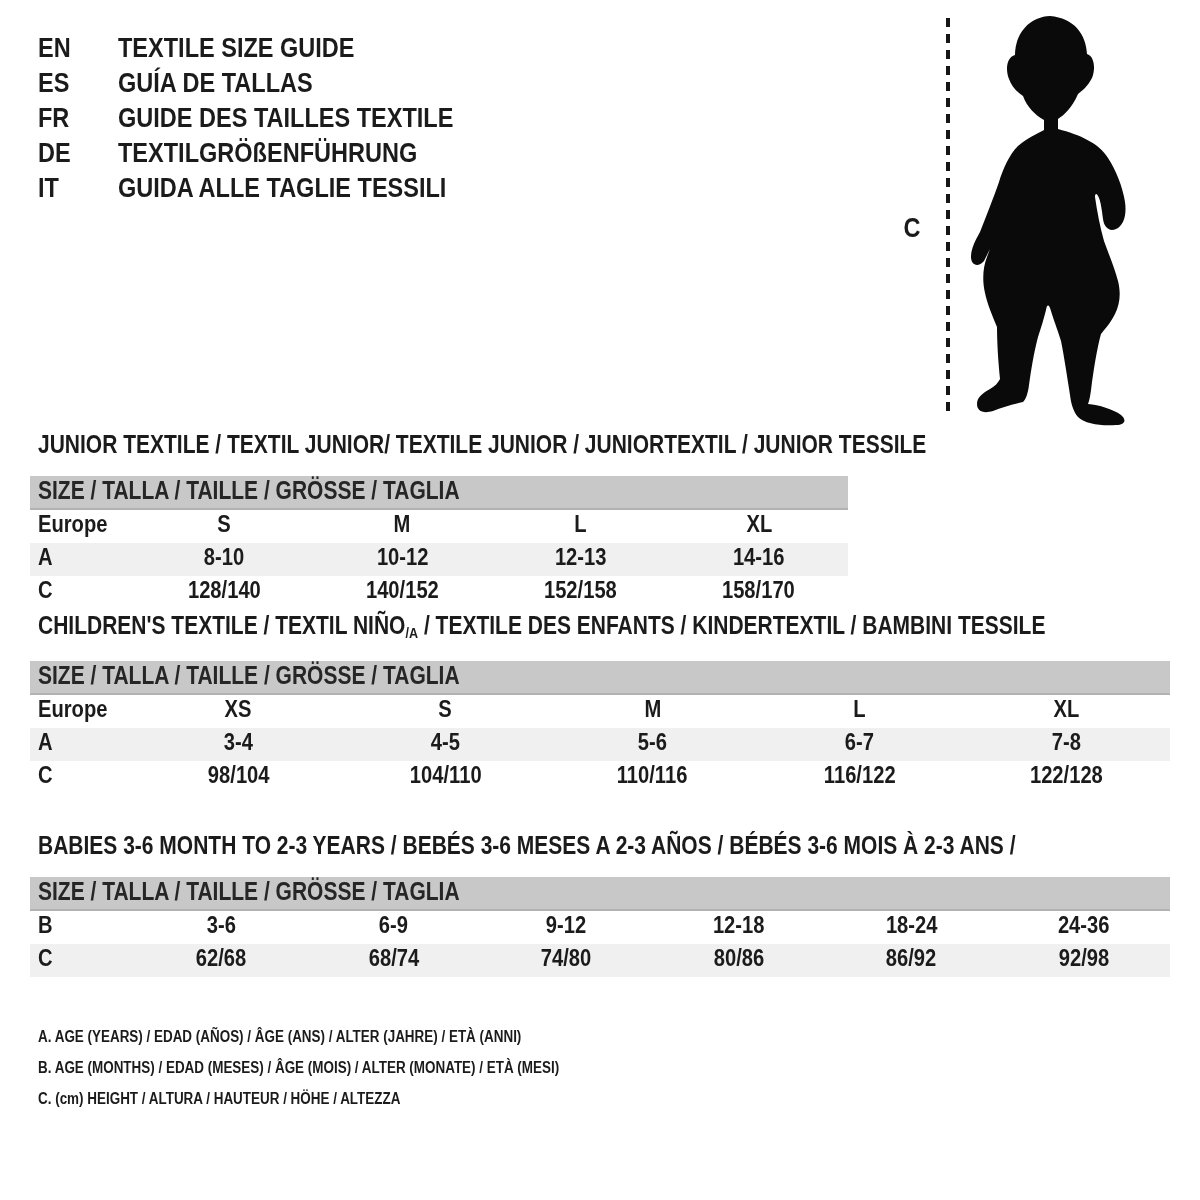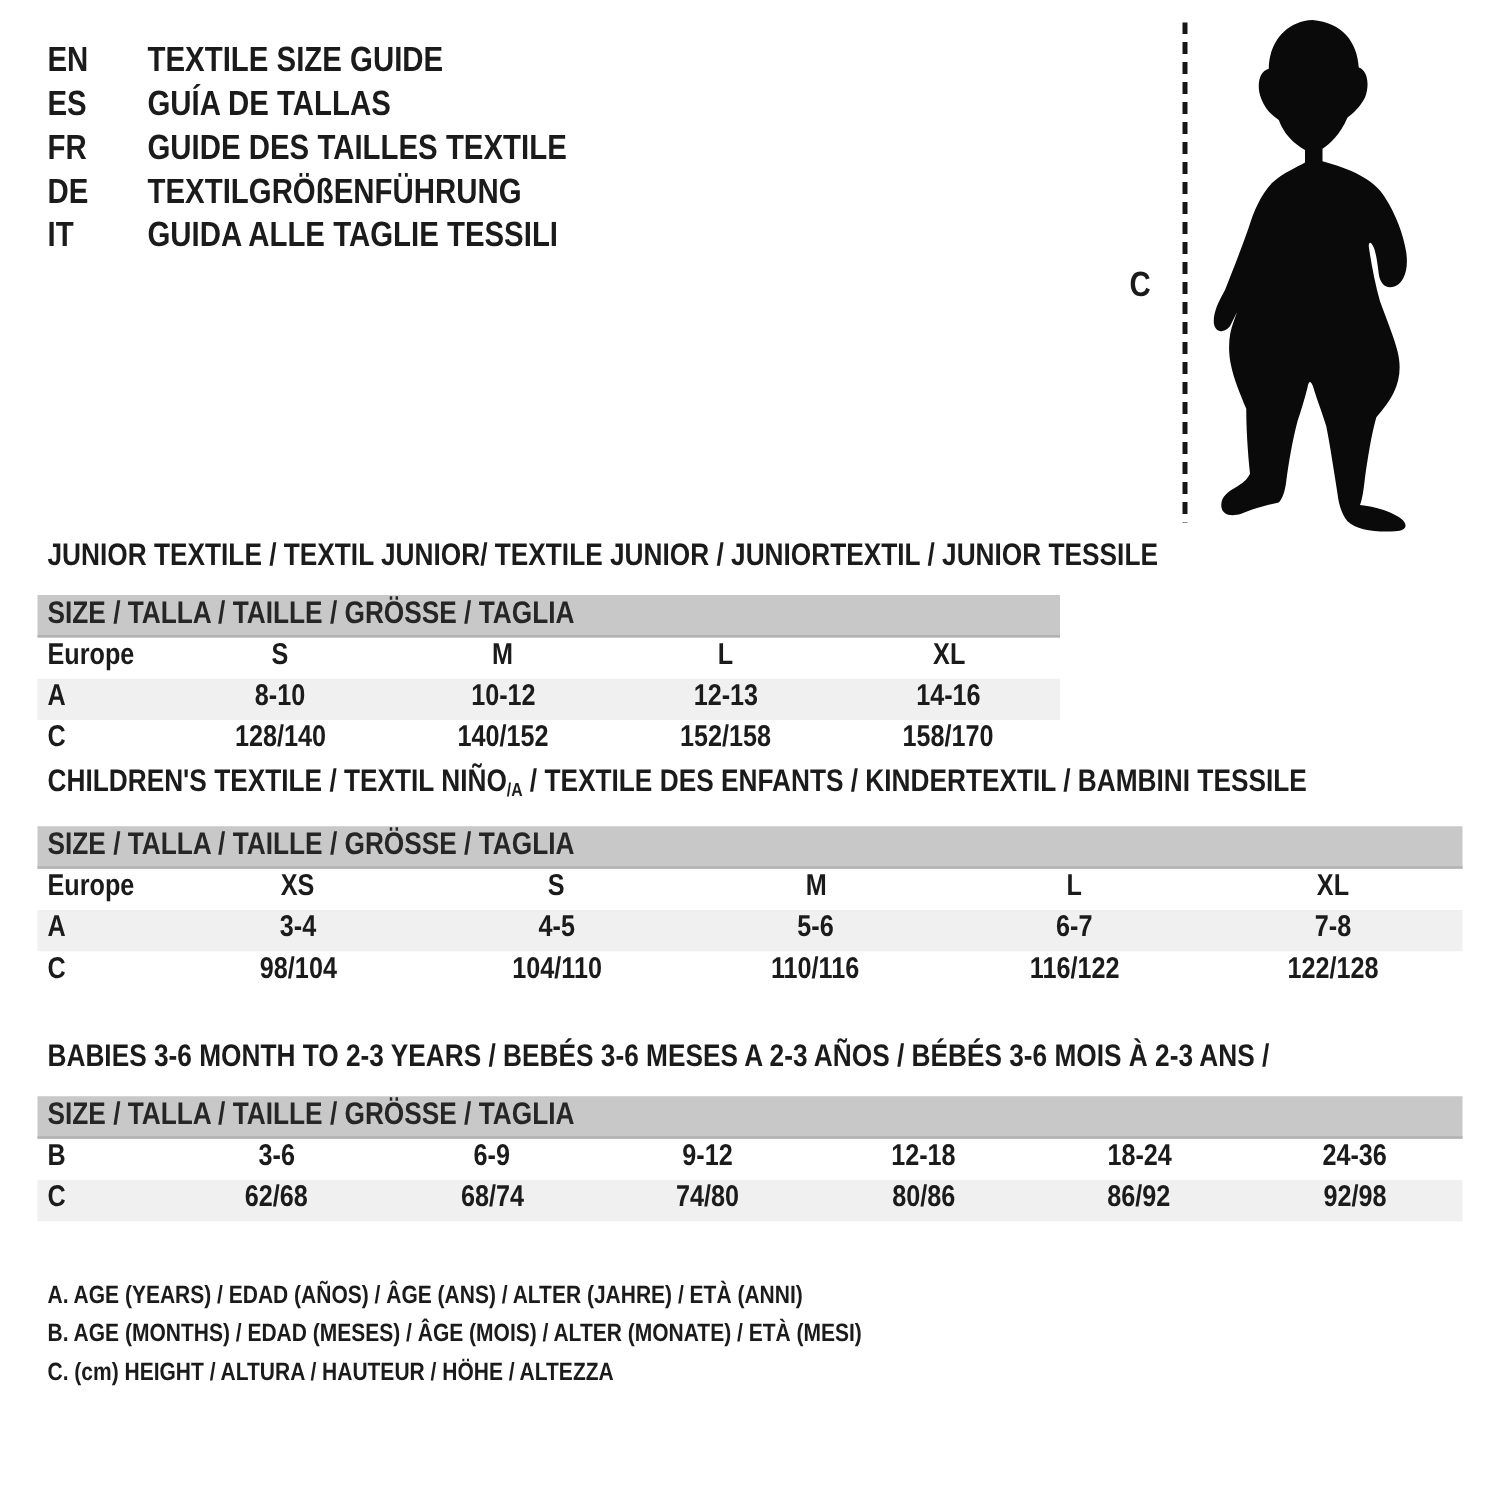--- a/index.html
+++ b/index.html
@@ -40,21 +40,21 @@
     background:var(--bar,#c8c8c8);border-bottom:2px solid var(--bar-edge,#b2b2b2);
     font-size:25px;color:#262626;
   }
   .rows .row{display:flex;align-items:flex-start;height:33px;font-size:24px;}
   .rows .row:nth-child(even){background:var(--shade,#f0f0f0);}
   .row .lbl{flex:0 0 105px;width:105px;box-sizing:border-box;padding-left:8px;}
   .row .cell{flex:1;text-align:center;}
 
   
   .legend{margin:44px 0 0 8px;}
-  .legend-line{font-size:20px;line-height:31px;}
+  .legend-line{font-size:16px;line-height:31px;}
 </style>
 </head>
 <body>
 
 <div class="page">
   <div class="content">
     <div class="lang-list">
         <div class="lang-row">
           <span class="lang-code cx left">EN</span>
           <span class="lang-title cx left">TEXTILE SIZE GUIDE</span>

